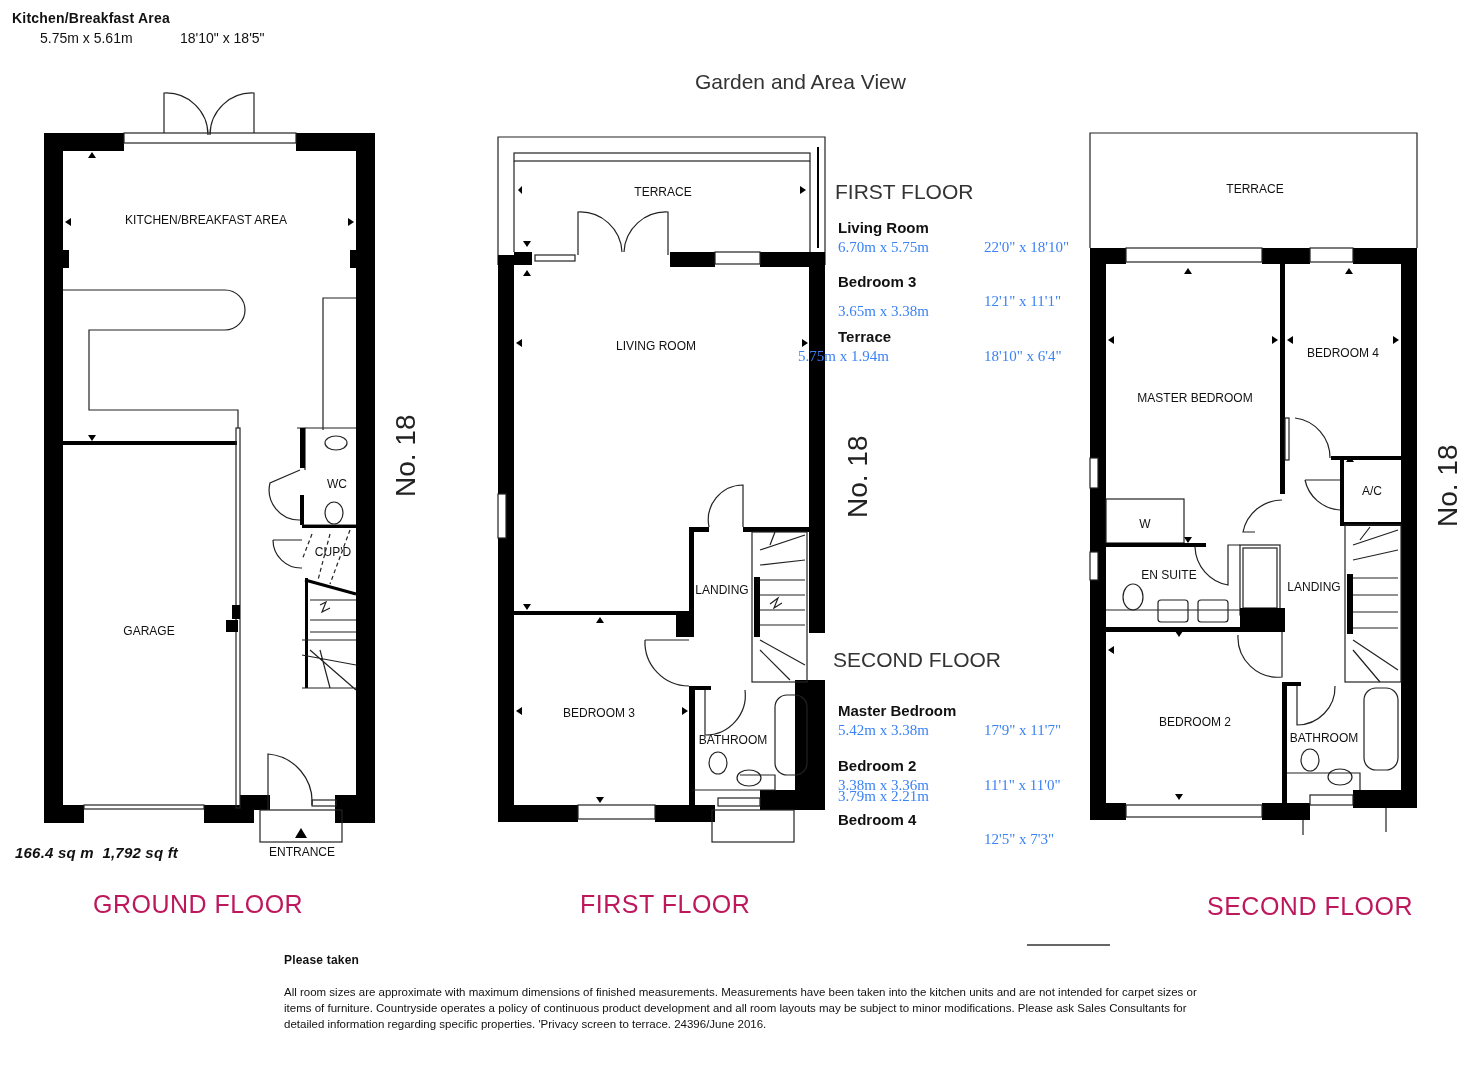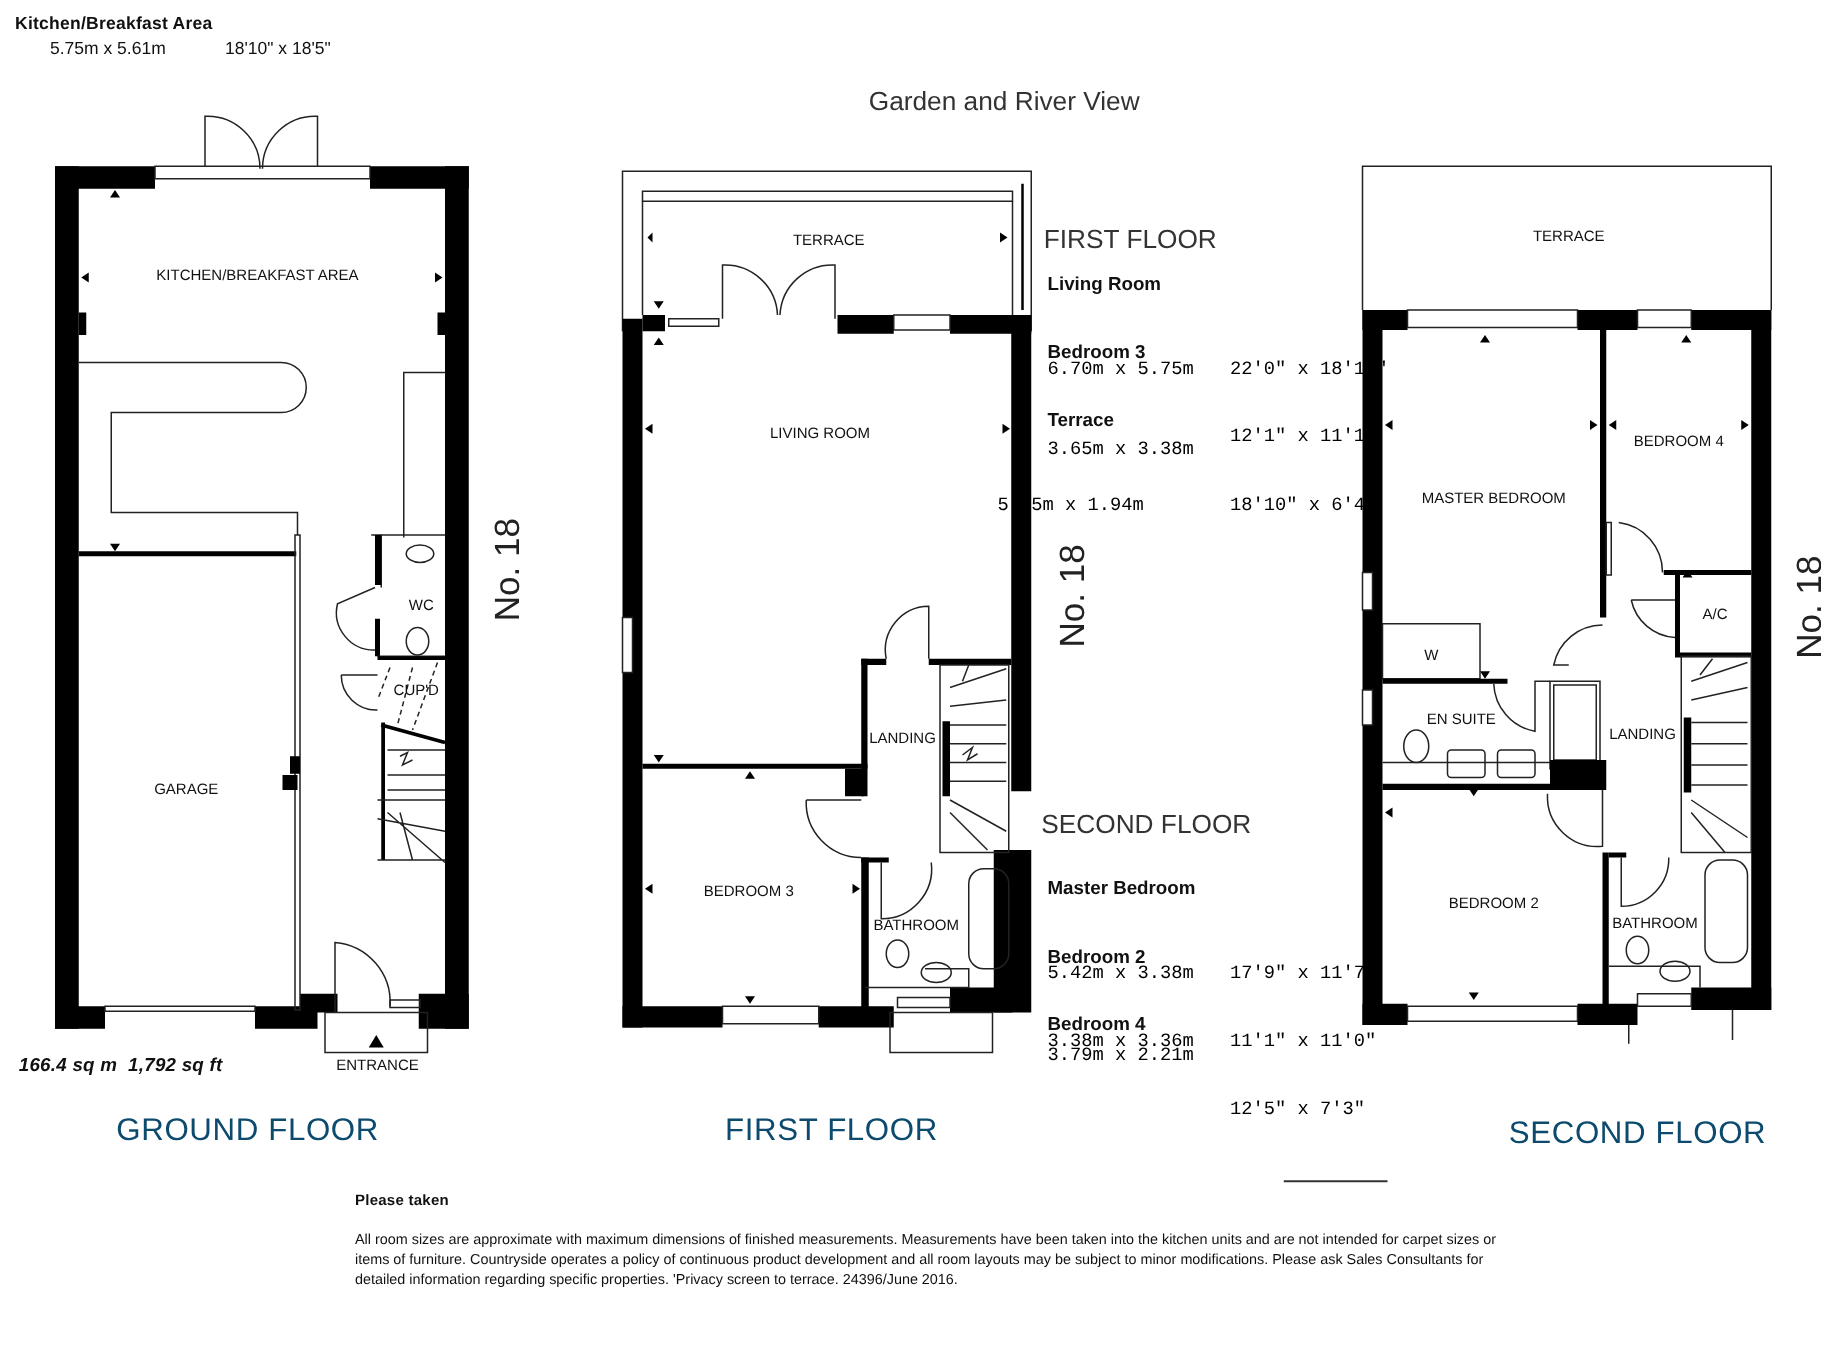--- a/index.html
+++ b/index.html
@@ -1,36 +1,36 @@
 <!DOCTYPE html>
 <html><head>
 <meta charset="utf-8">
 <style>
   html,body{margin:0;padding:0;background:#fff;}
   body{width:1457px;height:1080px;position:relative;overflow:hidden;font-family:"DejaVu Sans",sans-serif;color:#111;}
   .abs{position:absolute;}
   .bold-cond{font-family:"Liberation Sans",sans-serif;font-weight:bold;letter-spacing:0.2px;}
   .cond{font-family:"Liberation Sans",sans-serif;margin-left:28px;}
-  .floor-title{font-family:"Liberation Sans",sans-serif;font-size:25px;color:#0c4a6e;letter-spacing:0.5px;}
+  .floor-title{font-family:"Liberation Sans",sans-serif;font-size:25px;color:#be185d;letter-spacing:0.5px;}
   .legend-title{font-family:"Liberation Sans",sans-serif;font-size:21px;color:#333;}
   .room-name{font-family:"Liberation Sans",sans-serif;font-weight:bold;font-size:15px;color:#111;}
-  .room-dim{font-family:Liberation Mono, monospace;font-size:15px;color:#000000;margin-top:48px;}
+  .room-dim{font-family:Liberation Serif, serif;font-size:15px;color:#3b82f6;}
   .lbl{font-family:"Liberation Sans",sans-serif;font-size:12px;fill:#111;}
   .no18{font-family:"Liberation Sans",sans-serif;font-size:28px;color:#222;transform:rotate(-90deg);transform-origin:left top;white-space:nowrap;}
   svg{position:absolute;left:0;top:0;}
   .note-body{font-family:"Liberation Sans",sans-serif;font-size:11.5px;line-height:16px;color:#111;width:940px;}
 </style>
 </head>
 <body>
 
 <div class="abs bold-cond" style="left:12px;top:10px;font-size:14px;">Kitchen/Breakfast Area</div>
 <div class="abs cond" style="left:12px;top:30px;font-size:14px;">5.75m x 5.61m</div>
 <div class="abs cond" style="left:152px;top:30px;font-size:14px;">18'10" x 18'5"</div>
 
-<div class="abs cond" style="left:667px;top:70px;font-size:21px;color:#333;">Garden and River View</div>
+<div class="abs cond" style="left:667px;top:70px;font-size:21px;color:#333;">Garden and Area View</div>
 
 <svg width="1457" height="1080" viewBox="0 0 1457 1080">
   <g fill="none" stroke="#222" stroke-width="1.2">
 
     <g>
 
       <rect x="44" y="133" width="19" height="690" fill="#000" stroke="none"></rect>
       <rect x="356" y="133" width="19" height="690" fill="#000" stroke="none"></rect>
       <rect x="44" y="133" width="80" height="18" fill="#000" stroke="none"></rect>
       <rect x="296" y="133" width="79" height="18" fill="#000" stroke="none"></rect>

